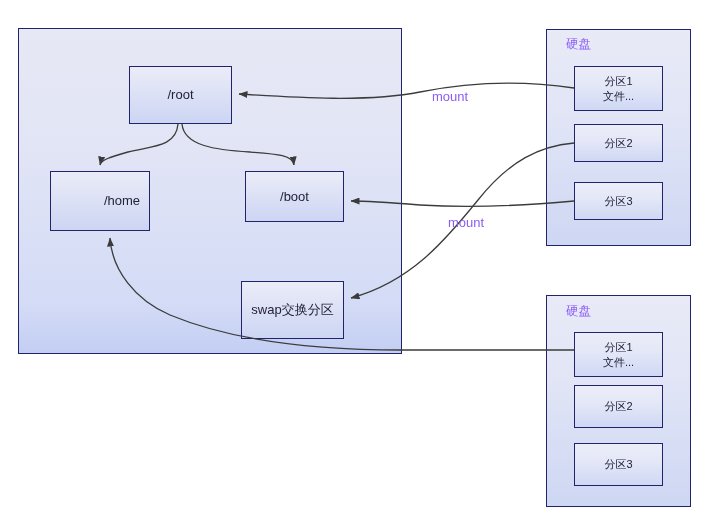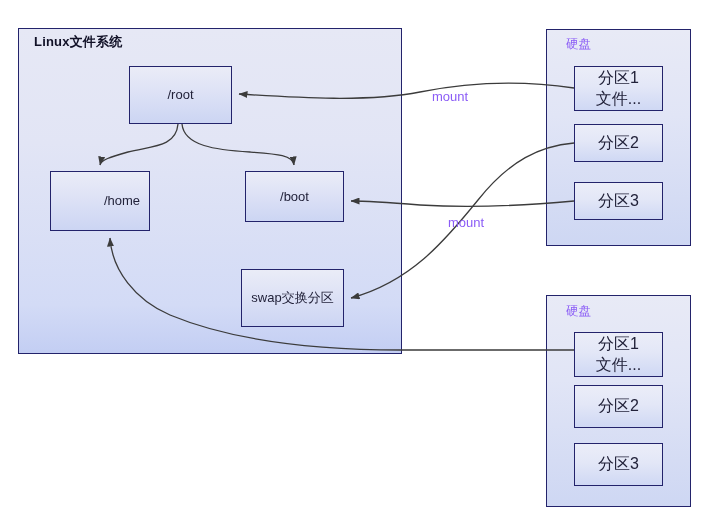--- a/index.html
+++ b/index.html
@@ -59,21 +59,21 @@
     font-weight: bold;
     color: #111127;
     z-index: 4;
     letter-spacing: .2px;
   }
 
   
   #node-root  { left: 129px; top: 66px;  width: 103px; height: 58px; }
   #node-home  { left: 50px;  top: 171px; width: 100px; height: 60px; padding-left: 44px; }
   #node-boot  { left: 245px; top: 171px; width: 99px;  height: 51px; }
-  #node-swap  { left: 241px; top: 269px; width: 103px; height: 58px; }
+  #node-swap  { left: 241px; top: 281px; width: 103px; height: 58px; }
 
   
   .disk {
     position: absolute;
     box-sizing: border-box;
     border: 1px solid #23236b;
     background: linear-gradient(to bottom, #e8eaf6 0%, #e1e5f6 40%, #ced7f3 100%);
     z-index: 2;
   }
   #disk-1 { left: 546px; top: 29px;  width: 145px; height: 217px; }
@@ -90,21 +90,21 @@
 
   .part {
     position: absolute;
     box-sizing: border-box;
     border: 1px solid #23236b;
     background: linear-gradient(to bottom, #ebedf8 0%, #e3e7f7 45%, #cfd8f4 100%);
     display: flex;
     align-items: center;
     justify-content: center;
     flex-direction: column;
-    font-size: 16px;
+    font-size: 11px;
     color: #22223a;
     line-height: 1.3;
     z-index: 5;
   }
   
   #d1-p1 { left: 574px; top: 66px;  width: 89px; height: 45px; }
   #d1-p2 { left: 574px; top: 124px; width: 89px; height: 38px; }
   #d1-p3 { left: 574px; top: 182px; width: 89px; height: 38px; }
   
   #d2-p1 { left: 574px; top: 332px; width: 89px; height: 45px; }
@@ -136,21 +136,20 @@
     stroke: #3b3b3b;
     stroke-width: 1.3;
   }
 </style>
 </head>
 <body>
 
 <div id="canvas">
 
   <div id="fs-container"></div>
-  <div id="fs-title">Linux文件系统</div>
 
   <div class="node" id="node-root">
     <span>/root</span>
   </div>
   <div class="node" id="node-home">
     <span>/home</span>
   </div>
   <div class="node" id="node-boot">
     <span>/boot</span>
   </div>

